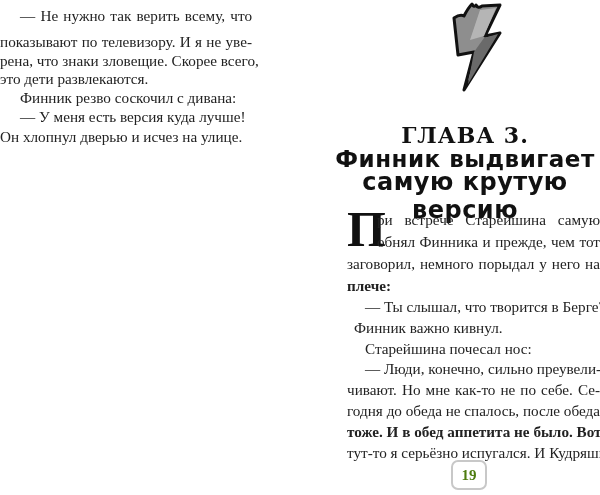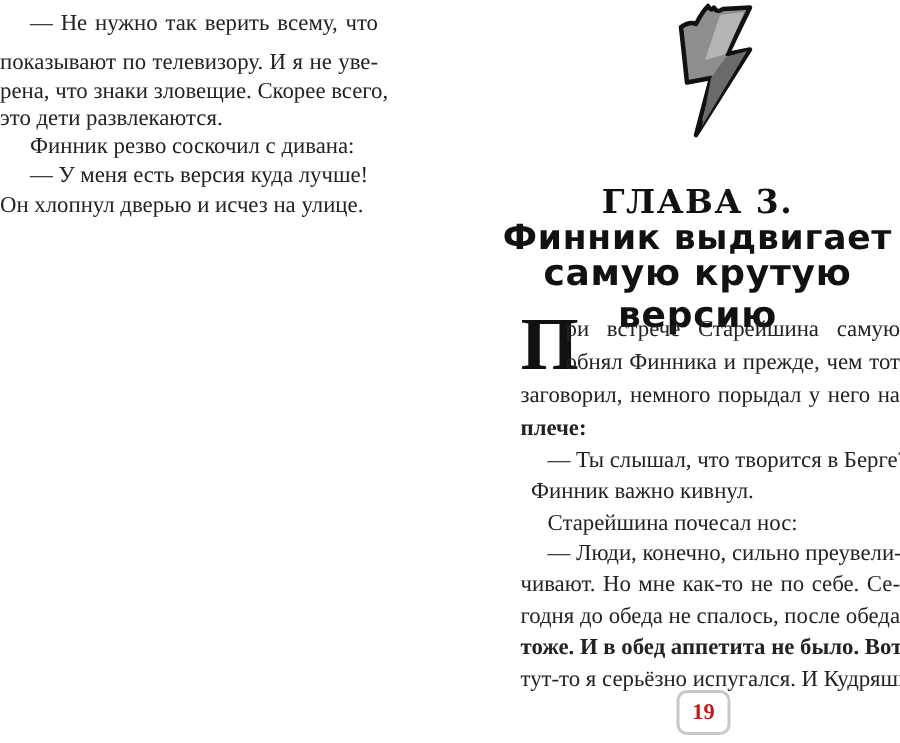--- a/index.html
+++ b/index.html
@@ -55,21 +55,21 @@
     .r8 { left: 365px; top: 360px; width: 235px; }
     .r9 { left: 347px; top: 381px; width: 253px; }
     .r10 { left: 347px; top: 402px; width: 253px; }
     .r11 { left: 347px; top: 423px; width: 253px; font-weight: bold; }
     .r12 { left: 347px; top: 444px; width: 253px; }
 
     .page-num {
       position: absolute; left: 451px; top: 460px; width: 36px; height: 30px;
       border: 2px solid #c8c8c8; border-radius: 7px;
       display: flex; align-items: center; justify-content: center;
-      font-weight: bold; font-size: 15px; color: #b91c1c;
+      font-weight: bold; font-size: 15px; color: #4d7c0f;
       box-sizing: border-box;
     }
   </style>
 </head>
 <body>
 
 <div class="page page-left"></div>
 <div class="page page-right"></div>
 
 <div class="line l1 just">— Не нужно так верить всему, что</div>

